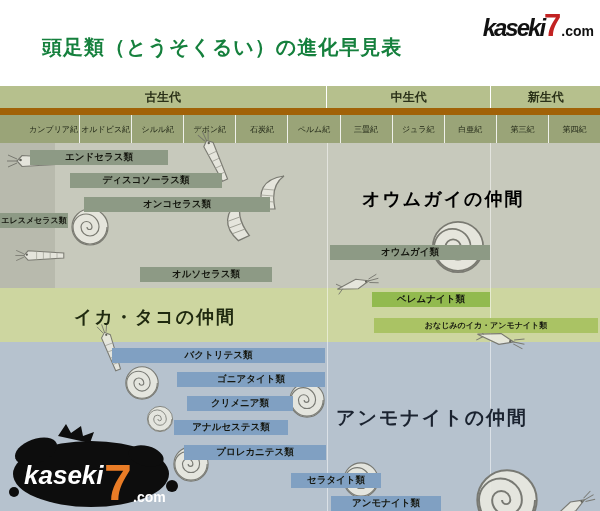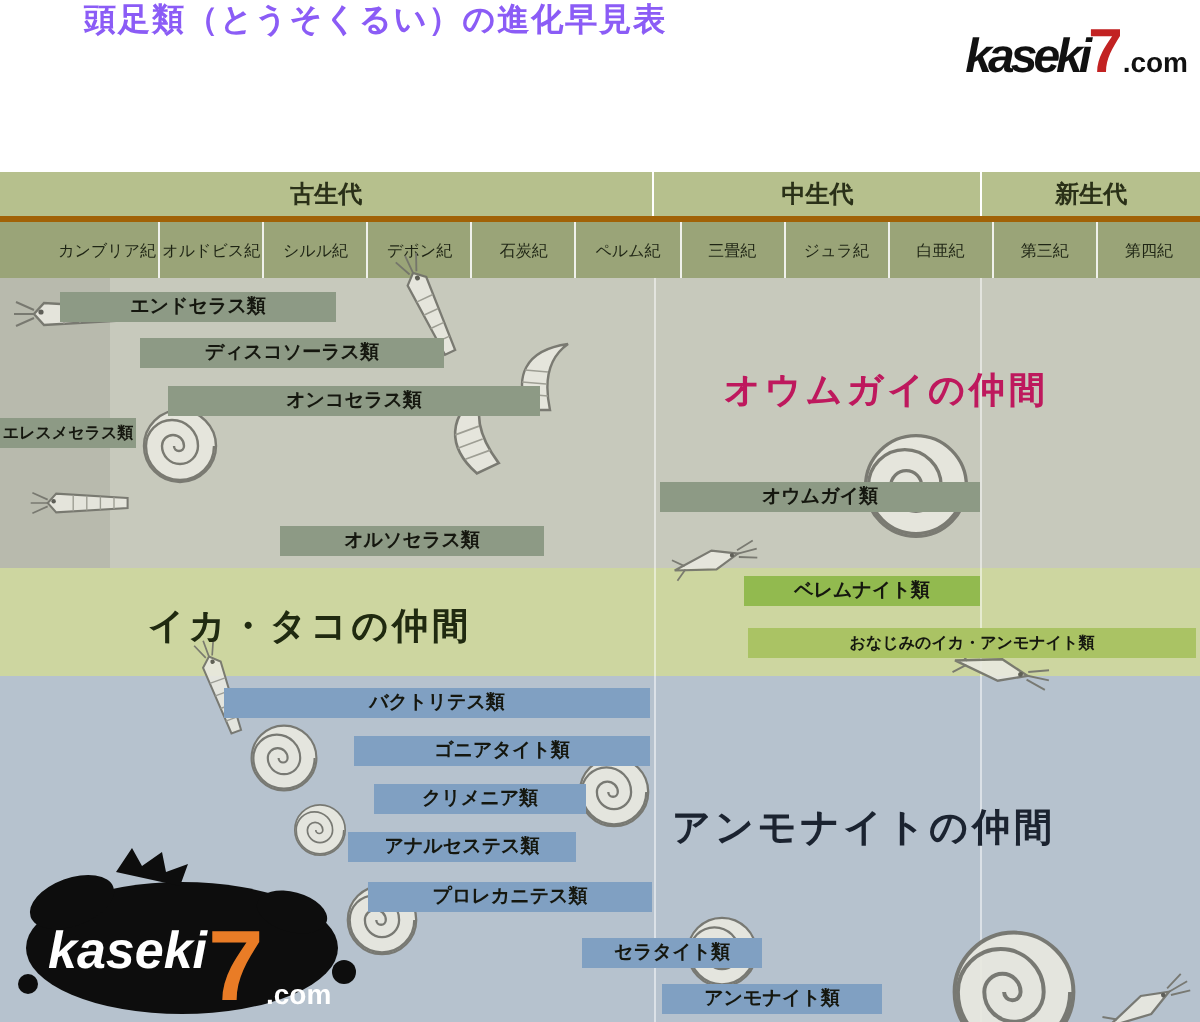--- a/index.html
+++ b/index.html
@@ -4,37 +4,37 @@
 <style>
   html,body { margin:0; padding:0; background:#ffffff; }
   .stage {
     position:relative; width:600px; height:511px; overflow:hidden;
     background:#ffffff;
     font-family:"Liberation Sans","DejaVu Sans",sans-serif;
   }
   
   .titlebar { position:absolute; left:0; top:0; width:600px; height:62px; background:#fff; }
   .page-title {
-    position:absolute; left:42px; top:0; margin:0;
-    font-size:16px; font-weight:bold; letter-spacing:1px; color:#8b5cf6;
+    position:absolute; left:42px; top:34px; margin:0;
+    font-size:20px; font-weight:bold; letter-spacing:1px; color:#15803d;
   }
   .logo-top { position:absolute; right:6px; top:8px; white-space:nowrap; }
   .tl-name { font-size:24px; font-weight:800; letter-spacing:-2px; color:#111; font-style:italic; }
   .tl-seven { font-size:31px; font-weight:800; color:#c22222; }
   .tl-com { font-size:14px; font-weight:bold; color:#111; }
   
   .chart { position:absolute; left:0; top:62px; width:600px; }
   .era-row { display:flex; height:22px; background:#b6c08d;margin-top:24px; }
   .era {
     display:flex; align-items:center; justify-content:center;
     font-size:12px; font-weight:bold; color:#2a3018;
     border-right:1px solid #ffffff; box-sizing:border-box;
   }
   .era:last-child { border-right:none; }
-  .period-row { display:flex; height:28px; background:#9aa478; border-top:3px solid #a16207;padding-left:28px; }
+  .period-row { display:flex; height:28px; background:#9aa478; border-top:7px solid #a16207;padding-left:28px; }
   .period {
     flex:1; display:flex; align-items:center; justify-content:center;
     font-size:8px; color:#1e2414; border-right:1px solid rgba(255,255,255,.85);
     box-sizing:border-box; white-space:nowrap; overflow:hidden;
   }
   .period:last-child { border-right:none;text-align:right; }
   
   .body { position:relative; width:600px; height:399px; }
   .band { position:absolute; left:0; width:600px; }
   .band-nautilus { top:0; height:145px; background:#c7c9bc; }
@@ -48,21 +48,21 @@
     display:flex; align-items:center; justify-content:center;
     font-size:9.5px; font-weight:bold; color:#15170f; white-space:nowrap; overflow:hidden;
   }
   .bar-n  { background:#8d9a85; }
   .bar-s1 { background:#92ba4f; }
   .bar-s2 { background:#aac364; }
   .bar-a  { background:#80a0c2; }
   .bar-sm { font-size:8px; }
   
   .group-title { position:absolute; z-index:4; font-weight:bold; white-space:nowrap; }
-  .gt-nautilus { left:362px; top:44px;  font-size:18px; letter-spacing:2px; color:#be185d; }
+  .gt-nautilus { left:362px; top:44px;  font-size:18px; letter-spacing:2px; color:#000000; }
   .gt-squid    { left:74px;  top:162px; font-size:18px; letter-spacing:2px; color:#202a10; }
   .gt-ammonite { left:336px; top:262px; font-size:19px; letter-spacing:2px; color:#1b2330; }
   
   .illus { position:absolute; z-index:2; opacity:.9; overflow:visible; }
   
   .logo-bottom { position:absolute; left:6px; top:414px; z-index:6; }
 </style>
 </head>
 <body>
 

